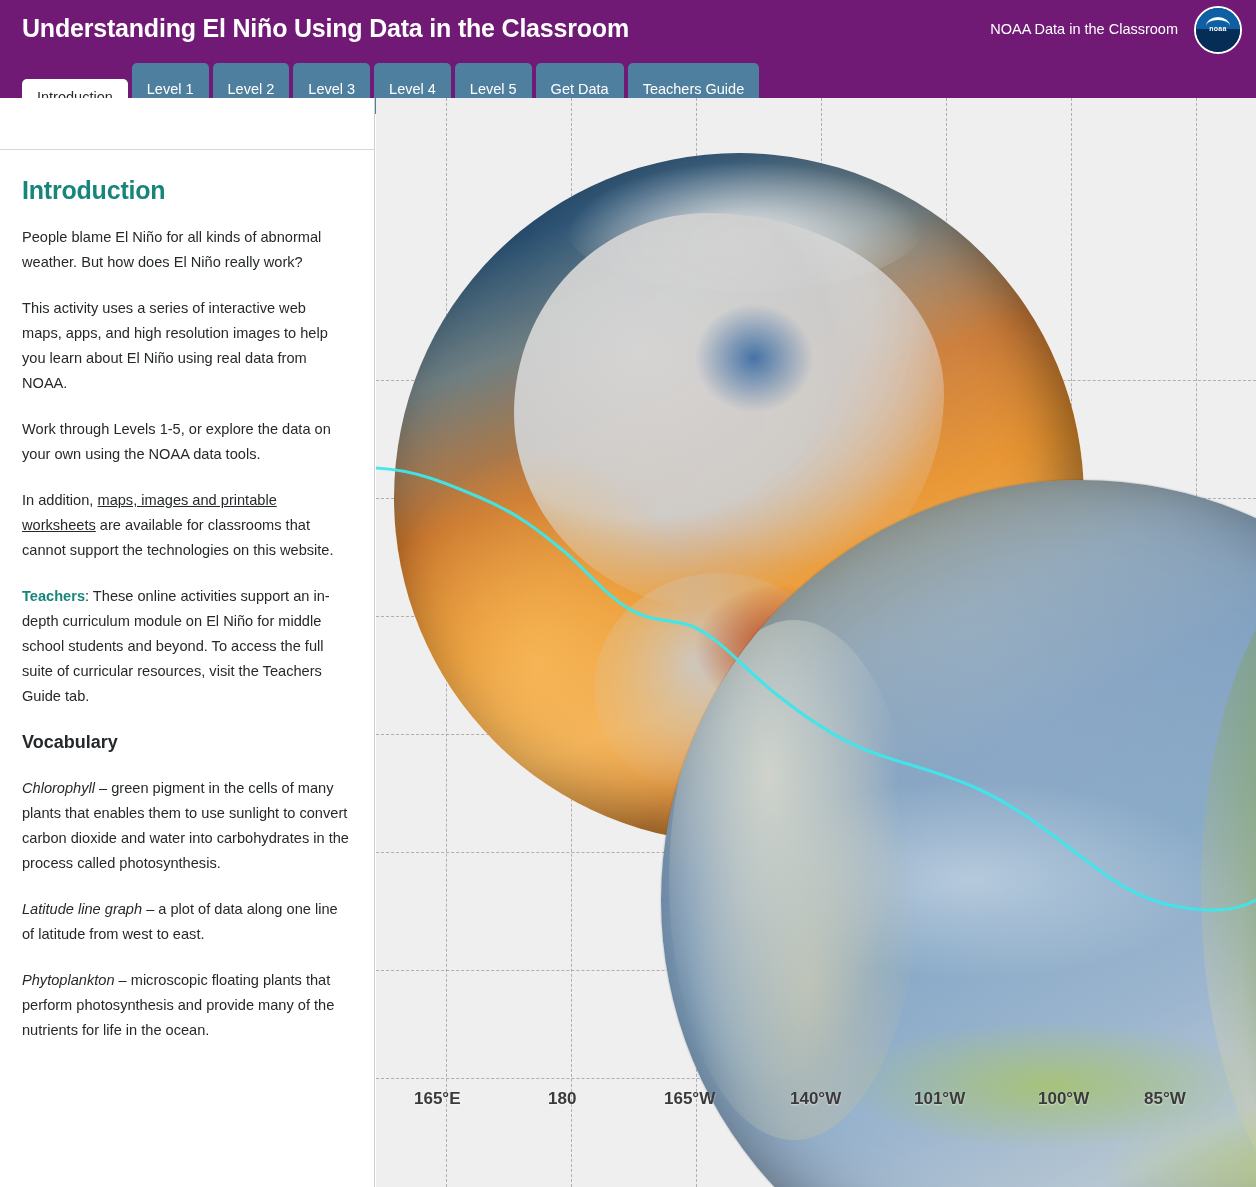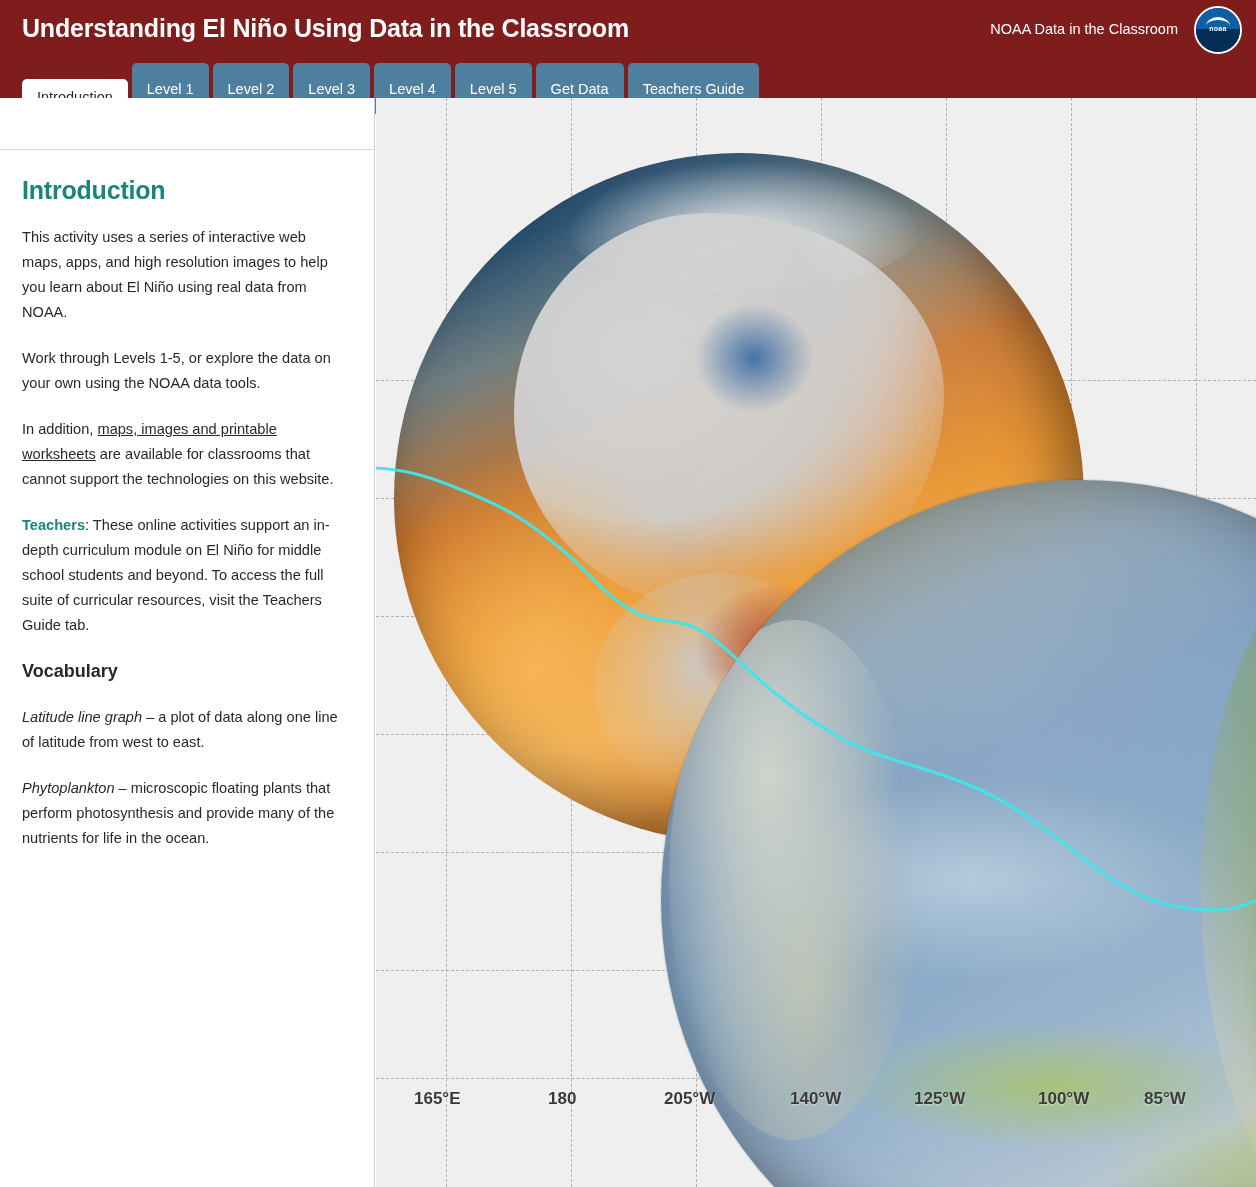--- a/index.html
+++ b/index.html
@@ -16,21 +16,21 @@
     height: 1187px;
     overflow: hidden;
   }
 
   
   .header {
     position: absolute;
     top: 0; left: 0;
     width: 1256px;
     height: 98px;
-    background: #7f1d1d;
+    background: #701a75;
   }
   .header-title {
     position: absolute;
     left: 22px;
     top: 14px;
     font-size: 25px;
     font-weight: bold;
     color: #ffffff;
     letter-spacing: -0.2px;
   }
@@ -355,29 +355,31 @@
       <div class="tab">Get Data</div>
       <div class="tab">Teachers Guide</div>
     </div>
   </div>
 
   <div class="sidebar">
     <div class="sidebar-topbar"></div>
     <div class="sidebar-body">
       <h1 class="section-title">Introduction</h1>
 
+      <p class="para">People blame El Niño for all kinds of abnormal weather. But how does El Niño really work?</p>
       <p class="para">This activity uses a series of interactive web maps, apps, and high resolution images to help you learn about El Niño using real data from NOAA.</p>
       <p class="para">Work through Levels 1-5, or explore the data on your own using the NOAA data tools.</p>
 
       <p class="para"><span>In addition, </span><a class="inline-link">maps, images and printable worksheets</a><span> are available for classrooms that cannot support the technologies on this website.</span></p>
 
       <p class="para"><span class="teachers-lead">Teachers</span><span>: These online activities support an in-depth curriculum module on El Niño for middle school students and beyond. To access the full suite of curricular resources, visit the Teachers Guide tab.</span></p>
 
       <p class="vocab-head">Vocabulary</p>
 
+      <p class="para"><span class="vocab-term">Chlorophyll</span><span> – green pigment in the cells of many plants that enables them to use sunlight to convert carbon dioxide and water into carbohydrates in the process called photosynthesis.</span></p>
 
       <p class="para"><span class="vocab-term">Latitude line graph</span><span> – a plot of data along one line of latitude from west to east.</span></p>
 
       <p class="para"><span class="vocab-term">Phytoplankton</span><span> – microscopic floating plants that perform photosynthesis and provide many of the nutrients for life in the ocean.</span></p>
 
     </div>
   </div>
 
   <div class="map">
 
@@ -413,20 +415,20 @@
       <div class="gf-bloom-1"></div>
       <div class="gf-bloom-2"></div>
     </div>
 
     <svg class="track-line" viewBox="0 0 880 1089" preserveAspectRatio="none">
       <path d="M0,370 C40,372 70,385 105,400 C140,415 160,430 190,455 C210,472 230,498 255,512 C280,526 300,520 320,530 C345,542 370,572 400,596 C430,620 460,640 490,652 C525,666 560,672 600,690 C645,710 680,740 720,770 C760,800 790,810 830,812 C855,813 870,808 880,802" fill="none" stroke="#3fe6ea" stroke-width="3.2" opacity="0.95"></path>
     </svg>
 
     <div class="lon-label" style="left:38px;">165°E</div>
     <div class="lon-label" style="left:172px;">180</div>
-    <div class="lon-label" style="left:288px;">205°W</div>
+    <div class="lon-label" style="left:288px;">165°W</div>
     <div class="lon-label" style="left:414px;">140°W</div>
-    <div class="lon-label" style="left:538px;">125°W</div>
+    <div class="lon-label" style="left:538px;">101°W</div>
     <div class="lon-label" style="left:662px;text-align:center;">100°W</div>
     <div class="lon-label" style="left:768px;">85°W</div>
   </div>
 
 </div>
 
 </body></html>

